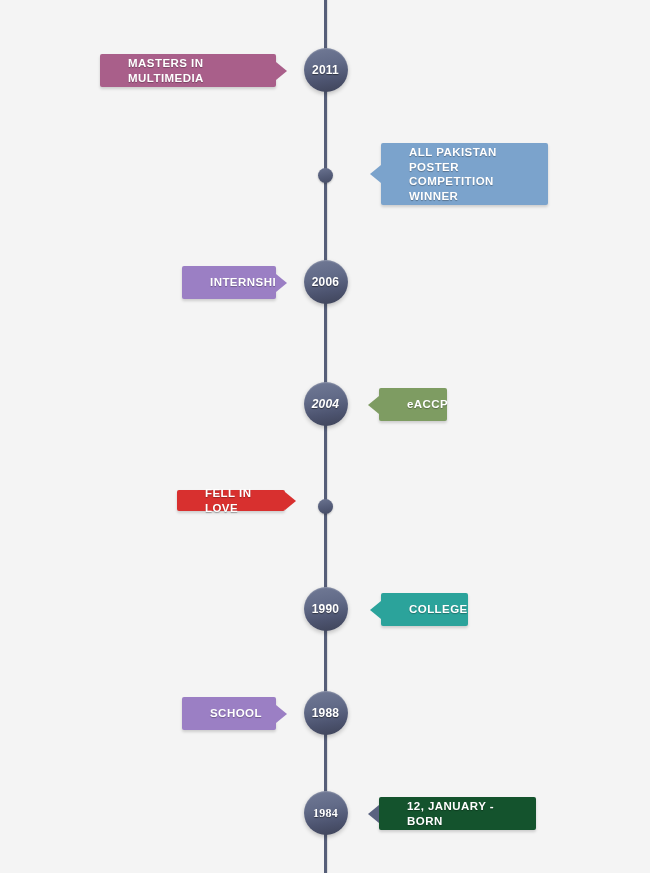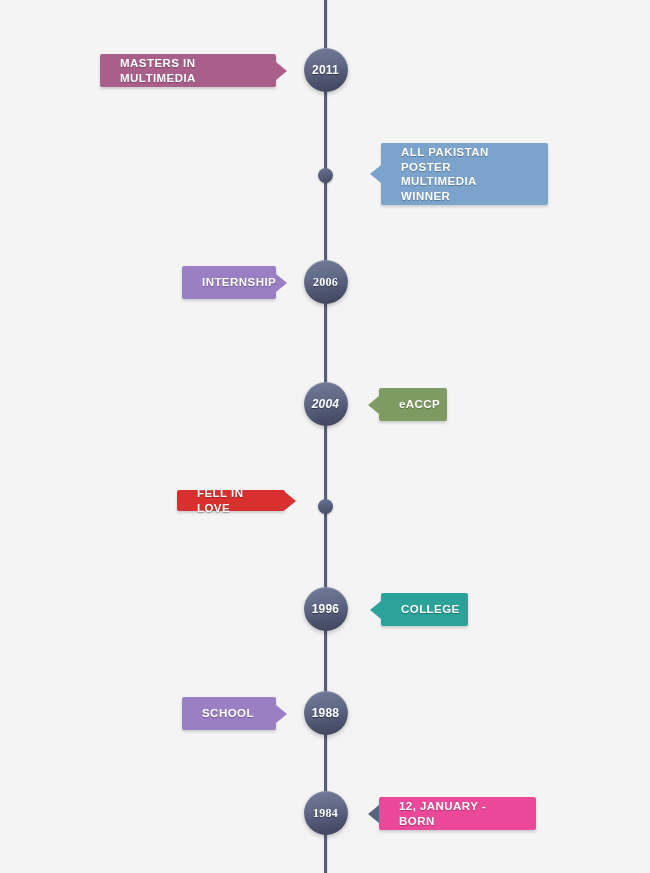--- a/index.html
+++ b/index.html
@@ -65,21 +65,21 @@
     box-shadow: 0 1px 2px rgba(0,0,0,0.25);
     z-index: 3;
   }
 
   
   .label {
     position: absolute;
     display: flex;
     align-items: center;
     box-sizing: border-box;
-    padding: 9px 20px;
+    padding: 9px 28px;
     border-radius: 2px;
     box-shadow: 0 2px 3px rgba(0,0,0,0.16);
     z-index: 2;
   }
   .label-text {
     color: #ffffff;
     font-size: 11.5px;
     font-weight: bold;
     letter-spacing: 0.45px;
     line-height: 15px;
@@ -127,52 +127,52 @@
   <div id="nodes-layer">
       <div class="node" style="left: 303.5px; top: 48px;">
         <span class="node-year">2011</span>
       </div>
       <div class="label point-right" style="--notch: #a95f8a; background: rgb(169, 95, 138); left: 100px; top: 54px; width: 176px; height: 33px;">
         <span class="label-text">MASTERS IN MULTIMEDIA</span>
       </div>
       <div class="dot" style="left: 318px; top: 168px;"></div>
       <div class="label point-left multiline" style="--notch: #7ba3cc; background: rgb(123, 163, 204); left: 381px; top: 143px; width: 167px; height: 62px; align-items: center; padding-top: 8px; padding-bottom: 8px;">
         <span class="label-text">ALL PAKISTAN
-POSTER MULTIMEDIA
+POSTER COMPETITION
 WINNER</span>
       </div>
-      <div class="node" style="left: 303.5px; top: 260px; font-family: Liberation Serif, serif;">
+      <div class="node" style="left: 303.5px; top: 260px;">
         <span class="node-year">2006</span>
       </div>
       <div class="label point-right" style="--notch: #9b7fc4; background: rgb(155, 127, 196); left: 182px; top: 266px; width: 94px; height: 33px; text-align: right;">
         <span class="label-text">INTERNSHIP</span>
       </div>
       <div class="node" style="left: 303.5px; top: 382px; font-style: italic;">
         <span class="node-year">2004</span>
       </div>
       <div class="label point-left" style="--notch: #7e9c62; background: rgb(126, 156, 98); left: 379px; top: 388px; width: 68px; height: 33px;">
         <span class="label-text">eACCP</span>
       </div>
       <div class="dot" style="left: 318px; top: 499px;"></div>
       <div class="label point-right" style="--notch: #d8302f; background: rgb(216, 48, 47); left: 177px; top: 490px; width: 108px; height: 21px;">
         <span class="label-text">FELL IN LOVE</span>
       </div>
       <div class="node" style="left: 303.5px; top: 587px;">
-        <span class="node-year">1996</span>
+        <span class="node-year">1990</span>
       </div>
       <div class="label point-left" style="--notch: #2ba39b; background: rgb(43, 163, 155); left: 381px; top: 593px; width: 87px; height: 33px;">
         <span class="label-text">COLLEGE</span>
       </div>
       <div class="node" style="left: 303.5px; top: 691px;">
         <span class="node-year">1988</span>
       </div>
       <div class="label point-right" style="--notch: #9b7fc4; background: rgb(155, 127, 196); left: 182px; top: 697px; width: 94px; height: 33px; align-items: flex-end;">
         <span class="label-text">SCHOOL</span>
       </div>
       <div class="node" style="left: 303.5px; top: 791px; font-family: Liberation Serif, serif;">
         <span class="node-year">1984</span>
       </div>
-      <div class="label point-left" style="--notch: #5a6280; background: #ec4899; left: 379px; top: 797px; width: 157px; height: 33px;">
+      <div class="label point-left" style="--notch: #5a6280; background: #14532d; left: 379px; top: 797px; width: 157px; height: 33px;">
         <span class="label-text">12, JANUARY - BORN</span>
       </div>
     </div>
 
 </div>
 
 </body></html>

